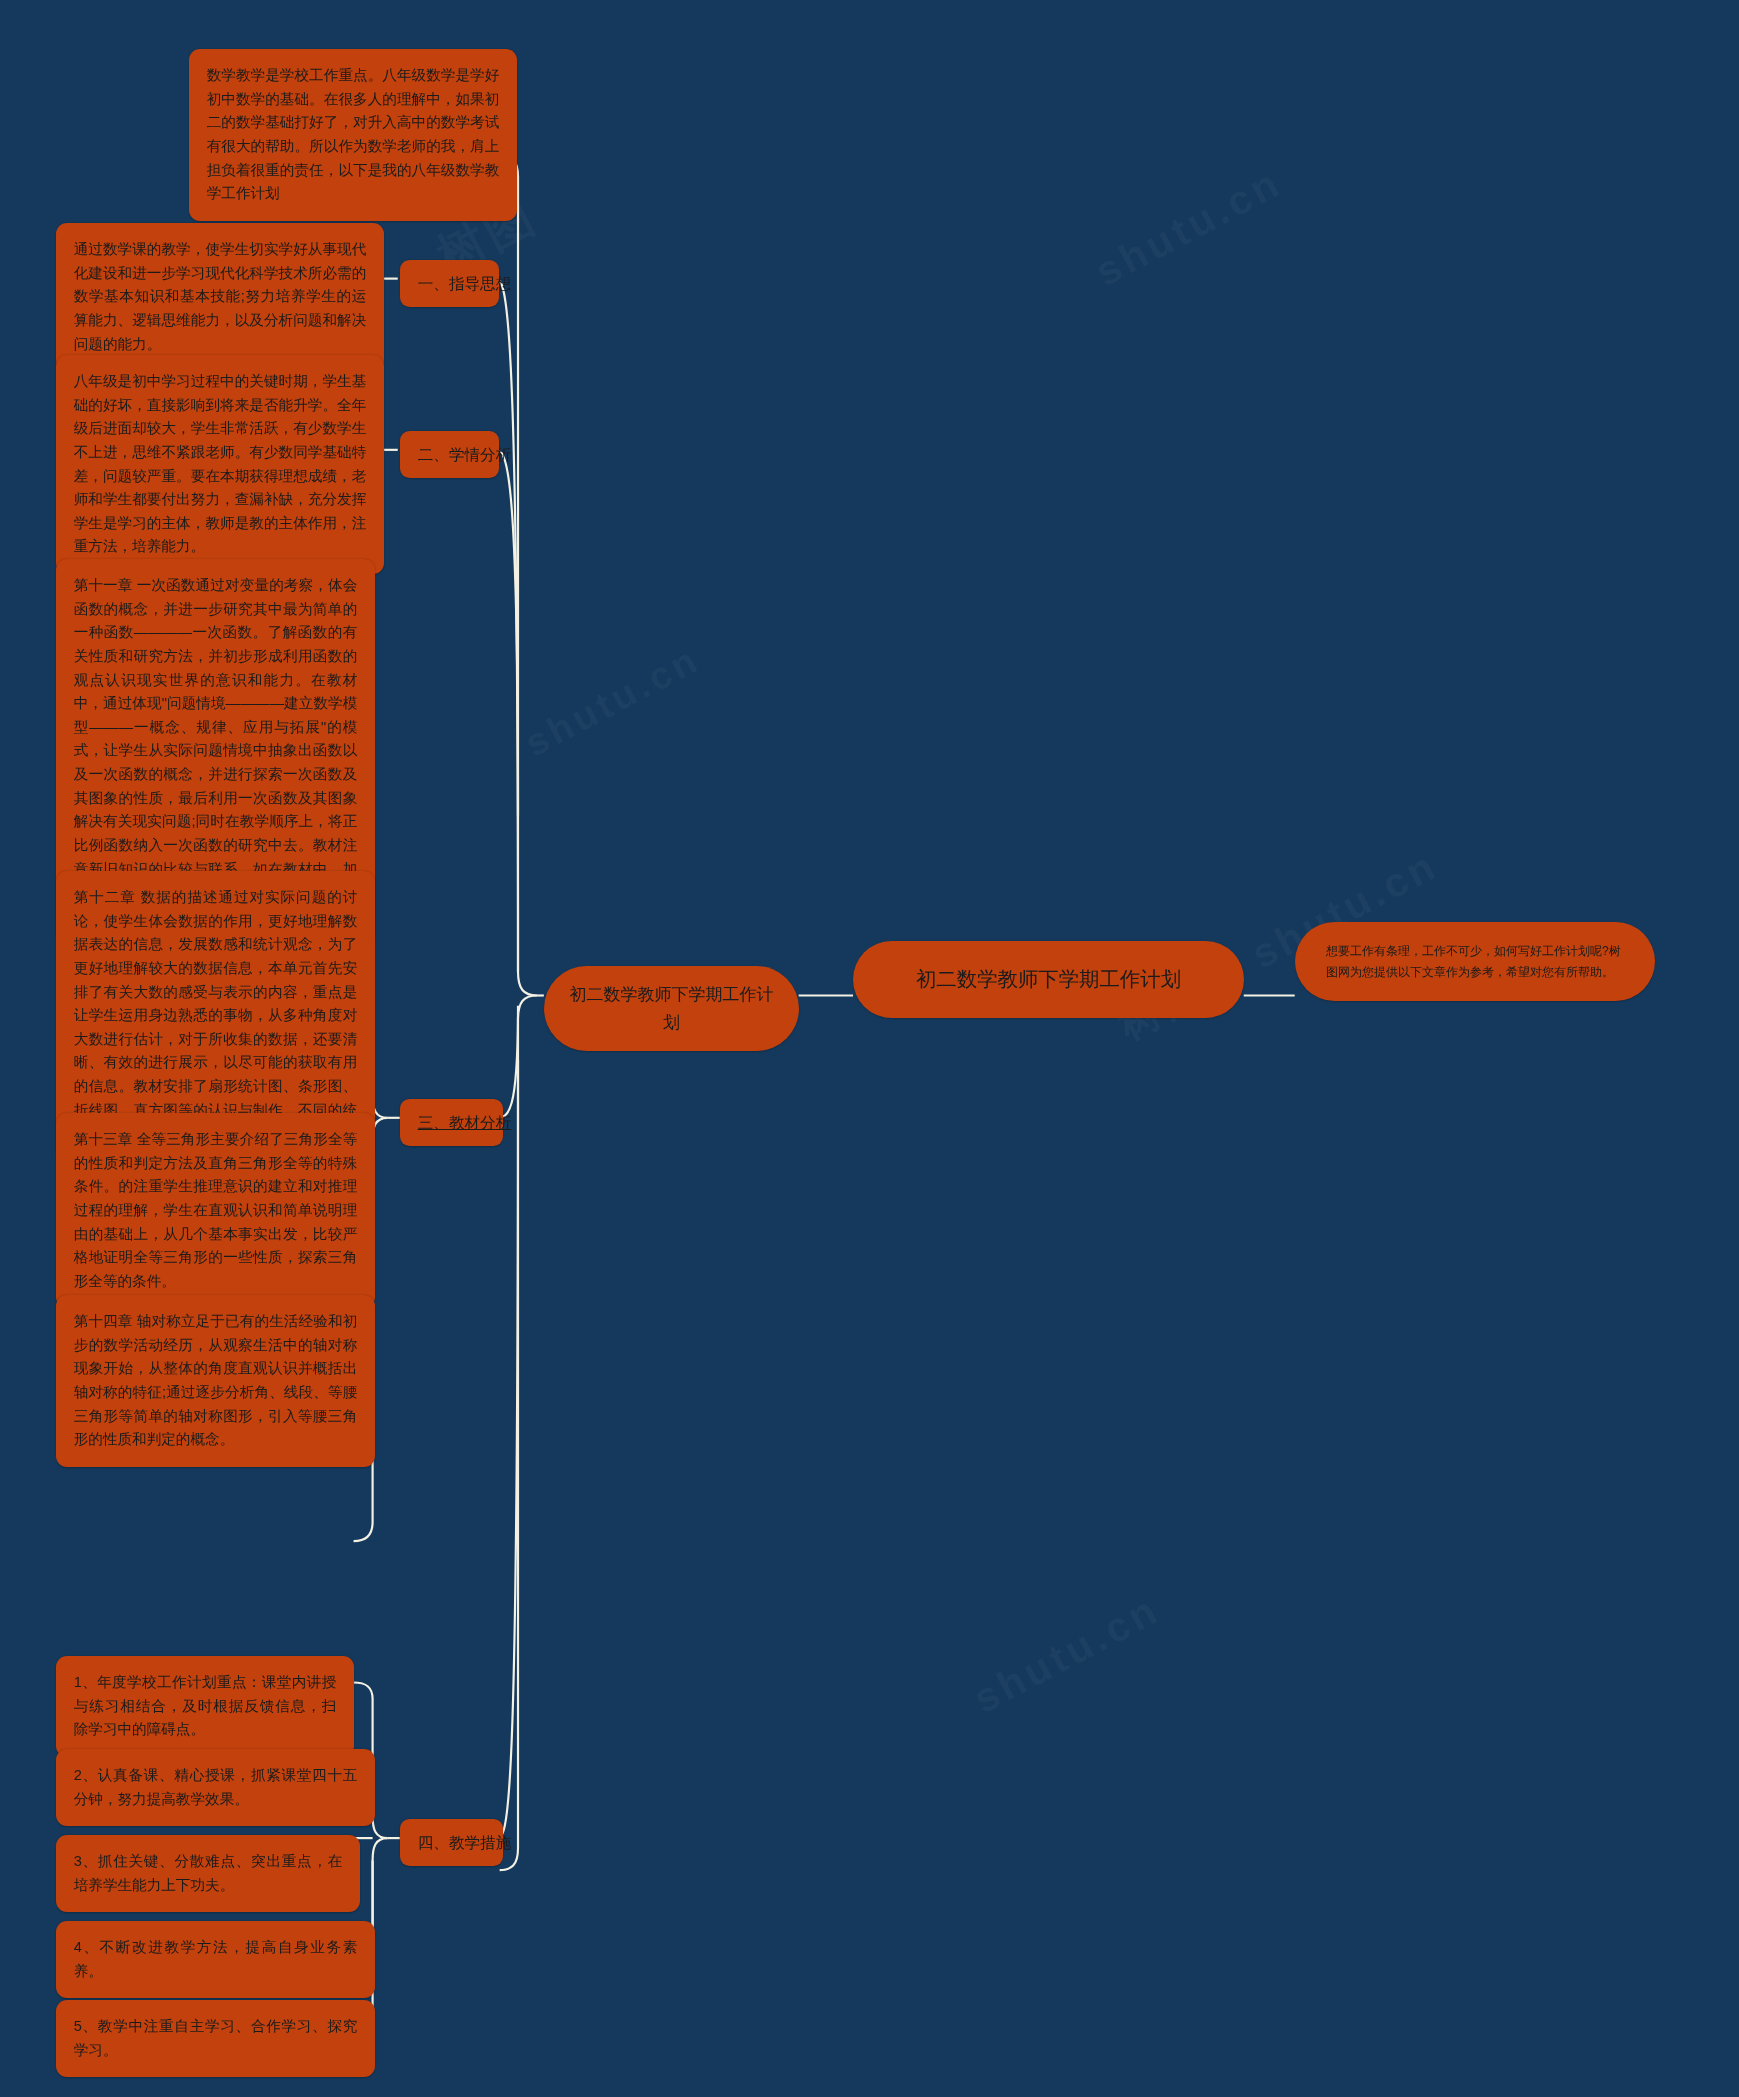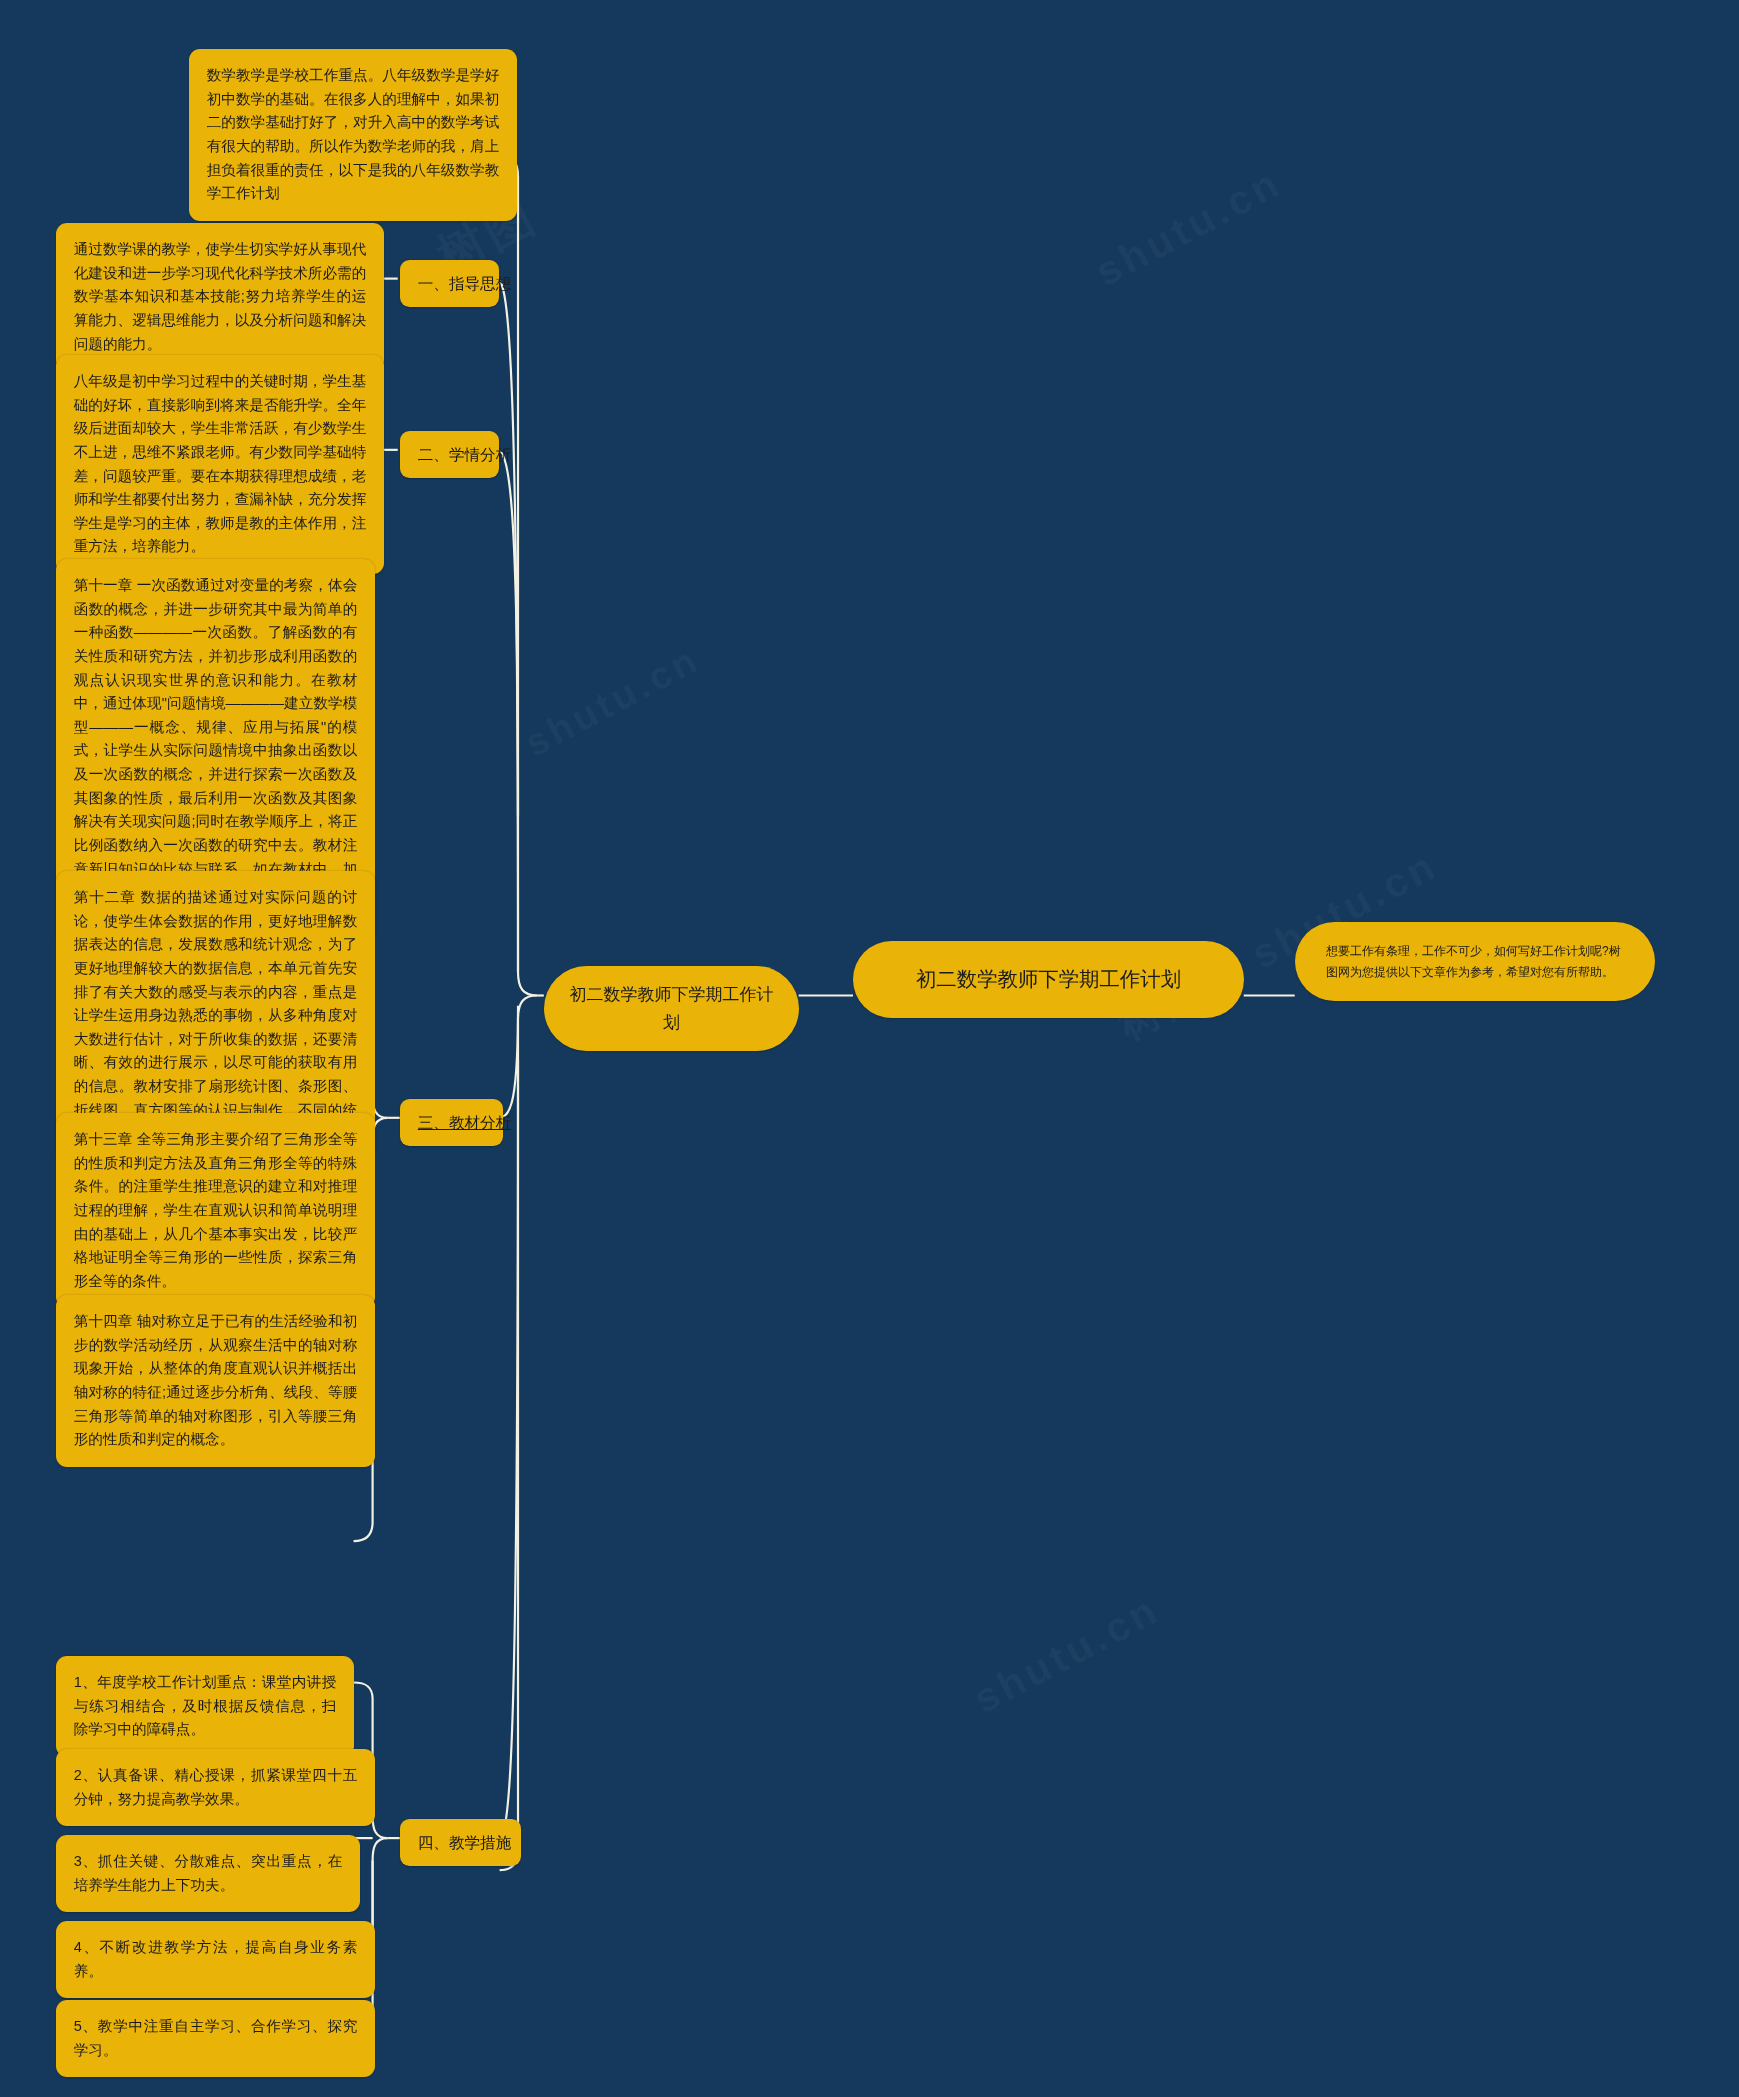--- a/index.html
+++ b/index.html
@@ -31,21 +31,21 @@
 
   svg#links {
     position: absolute;
     left: 0; top: 0;
     width: 1740px; height: 2097px;
     pointer-events: none;
   }
 
   .node {
     position: absolute;
-    background: #eab308;
+    background: #c2410c;
     border-radius: 12.2px;
     color: #1b1b1b;
     line-height: 1.62;
     padding: 15px 17.7px;
     box-shadow: 0 0.7px 2px rgba(0,0,0,0.25);
   }
   .node.leaf {
     font-size: 14.6px;
     border-radius: 11px;
     text-align: justify;
@@ -171,21 +171,21 @@
   <div class="node leaf" style="left:56px; top:871px; width:319px;">
     <span>第十二章 数据的描述通过对实际问题的讨论，使学生体会数据的作用，更好地理解数据表达的信息，发展数感和统计观念，为了更好地理解较大的数据信息，本单元首先安排了有关大数的感受与表示的内容，重点是让学生运用身边熟悉的事物，从多种角度对大数进行估计，对于所收集的数据，还要清晰、有效的进行展示，以尽可能的获取有用的信息。教材安排了扇形统计图、条形图、折线图、直方图等的认识与制作，不同的统计图表的选择等内容。</span>
   </div>
   <div class="node leaf" style="left:56px; top:1113px; width:319px;">
     <span>第十三章 全等三角形主要介绍了三角形全等的性质和判定方法及直角三角形全等的特殊条件。的注重学生推理意识的建立和对推理过程的理解，学生在直观认识和简单说明理由的基础上，从几个基本事实出发，比较严格地证明全等三角形的一些性质，探索三角形全等的条件。</span>
   </div>
   <div class="node leaf" style="left:56px; top:1295px; width:319px;">
     <span>第十四章 轴对称立足于已有的生活经验和初步的数学活动经历，从观察生活中的轴对称现象开始，从整体的角度直观认识并概括出轴对称的特征;通过逐步分析角、线段、等腰三角形等简单的轴对称图形，引入等腰三角形的性质和判定的概念。</span>
   </div>
 
-  <div class="node branch" style="left:400px; top:1819px; width:121px;">
+  <div class="node branch" style="left:400px; top:1819px; width:103px;">
     <span>四、教学措施</span>
   </div>
   <div class="node leaf" style="left:56px; top:1656px; width:298px;">
     <span>1、年度学校工作计划重点：课堂内讲授与练习相结合，及时根据反馈信息，扫除学习中的障碍点。</span>
   </div>
   <div class="node leaf" style="left:56px; top:1749px; width:319px;">
     <span>2、认真备课、精心授课，抓紧课堂四十五分钟，努力提高教学效果。</span>
   </div>
   <div class="node leaf" style="left:56px; top:1835px; width:304px;">
     <span>3、抓住关键、分散难点、突出重点，在培养学生能力上下功夫。</span>

